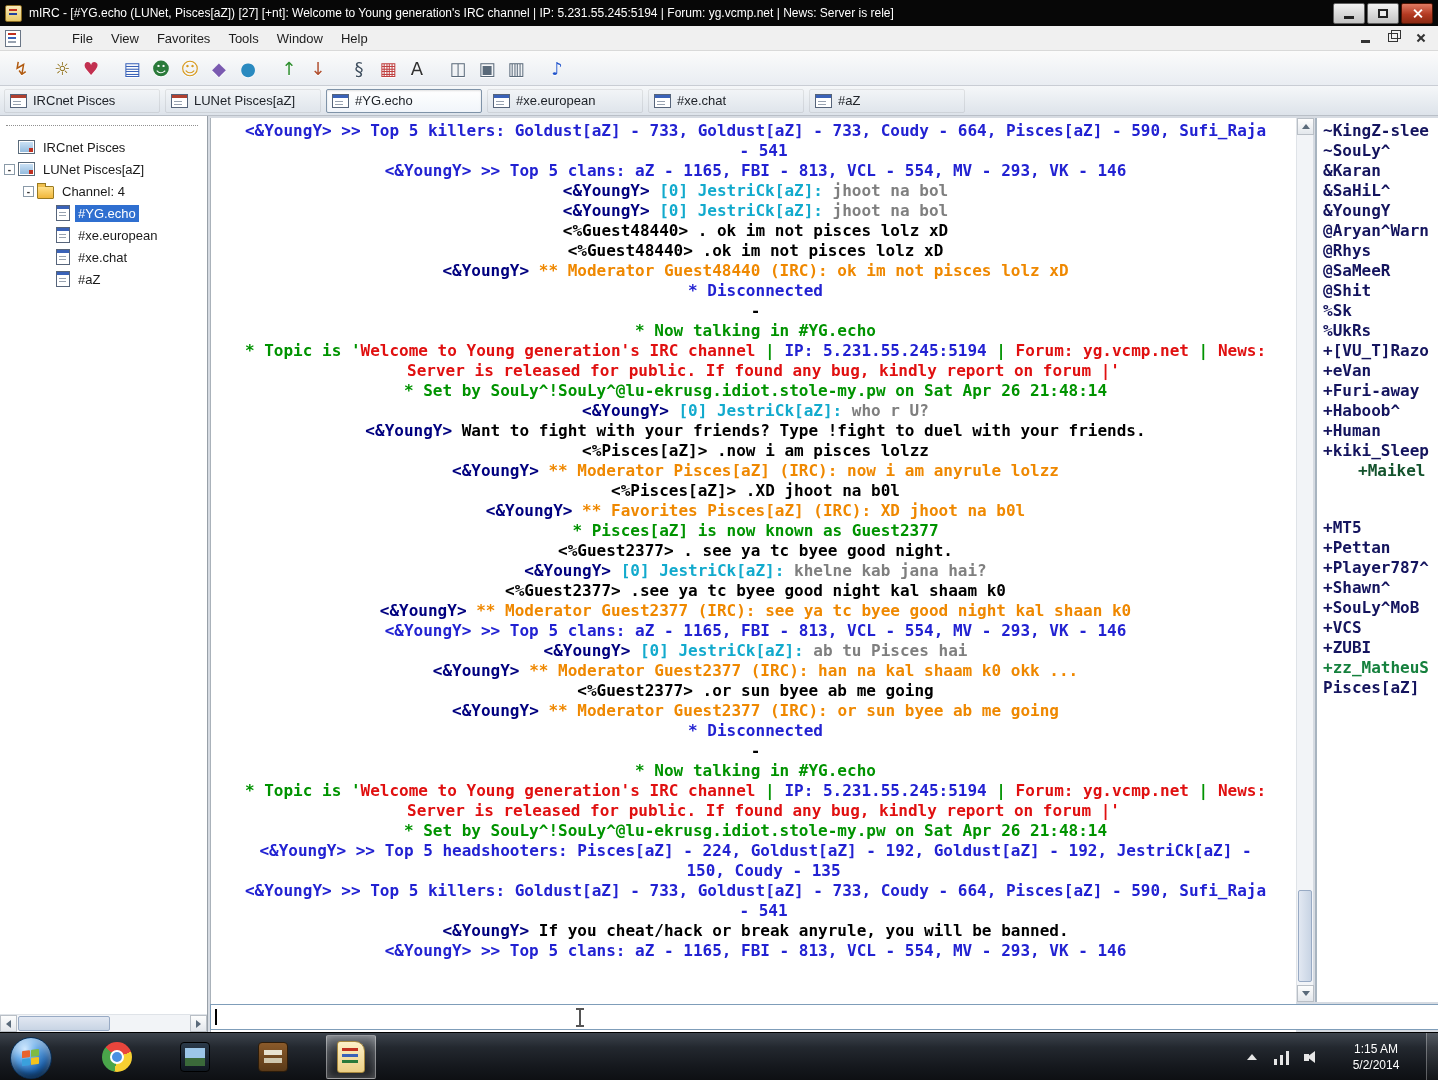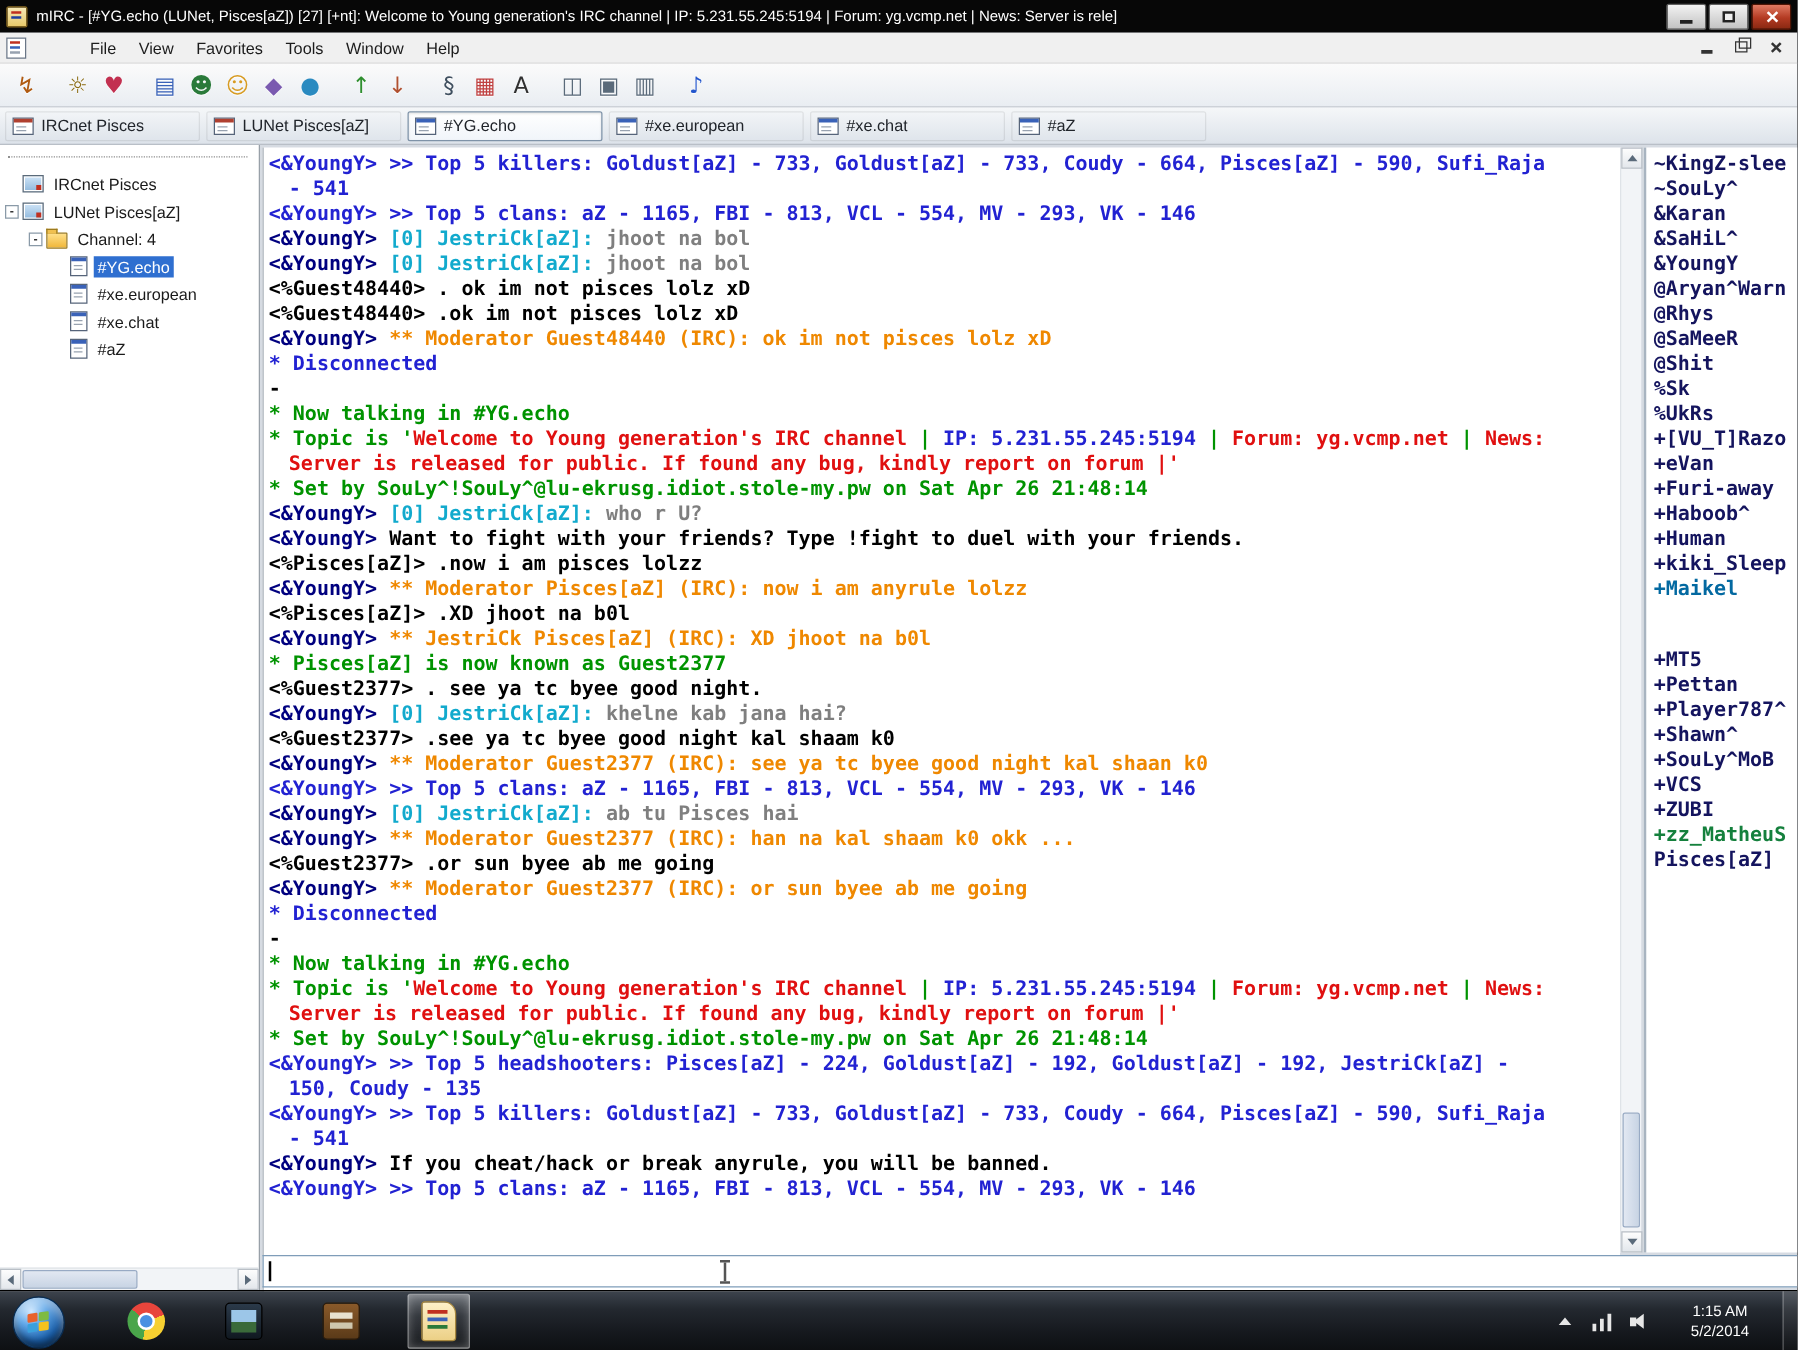--- a/index.html
+++ b/index.html
@@ -84,21 +84,21 @@
   .hs-btn{position:absolute;top:0;width:17px;height:17px;background:linear-gradient(#fdfdfd,#e3e7ec);
           border:1px solid #b9bfc6;box-sizing:border-box;display:flex;align-items:center;justify-content:center;}
   .hs-left{left:0;} .hs-right{right:0;}
   .tri-left{width:0;height:0;border-top:4px solid transparent;border-bottom:4px solid transparent;border-right:5px solid #5a6a7a;}
   .tri-right{width:0;height:0;border-top:4px solid transparent;border-bottom:4px solid transparent;border-left:5px solid #5a6a7a;}
   .hs-thumb{position:absolute;left:18px;top:1px;width:92px;height:15px;background:linear-gradient(#e2e8f2,#c8d4e4);
             border:1px solid #98aac4;border-radius:2px;box-sizing:border-box;}
   
   .chat{position:absolute;left:210px;top:2px;width:1086px;height:916px;background:#fff;overflow:hidden;
         padding:3px 0 0 4px;box-sizing:border-box;border-left:1px solid #aab2ba;
-        font:bold 16px/20px "DejaVu Sans Mono",monospace;}
+        font:bold 16px/20px "DejaVu Sans Mono",monospace;text-align:center;}
   .chat-line{white-space:pre;height:20px;overflow:hidden;}
   .chat-line.cont{padding-left:16px;}
   
   .vscroll{position:absolute;left:1296px;top:2px;width:17px;height:884px;background:#f2f4f7;border-left:1px solid #dfe3e8;box-sizing:border-box;}
   .vs-btn{position:absolute;left:0;width:17px;height:17px;background:linear-gradient(#fdfdfd,#e3e7ec);
           border:1px solid #b9bfc6;box-sizing:border-box;display:flex;align-items:center;justify-content:center;}
   .vs-up{top:0;} .vs-down{bottom:0;}
   .tri-up{width:0;height:0;border-left:4px solid transparent;border-right:4px solid transparent;border-bottom:5px solid #5a6a7a;}
   .tri-down{width:0;height:0;border-left:4px solid transparent;border-right:4px solid transparent;border-top:5px solid #5a6a7a;}
   .vs-thumb{position:absolute;left:1px;width:14px;top:772px;height:92px;background:linear-gradient(90deg,#e2e8f2,#c8d4e4);
@@ -313,21 +313,21 @@
         <div class="chat-line"><span style="color: rgb(0, 0, 0);">-</span></div>
         <div class="chat-line"><span style="color: rgb(0, 147, 0);">* Now talking in #YG.echo</span></div>
         <div class="chat-line"><span style="color: rgb(0, 147, 0);">* Topic is '</span><span style="color: rgb(224, 16, 16);">Welcome to Young generation's IRC channel</span><span style="color: rgb(0, 147, 0);"> | </span><span style="color: rgb(34, 34, 210);">IP: 5.231.55.245:5194</span><span style="color: rgb(0, 147, 0);"> | </span><span style="color: rgb(224, 16, 16);">Forum: yg.vcmp.net</span><span style="color: rgb(0, 147, 0);"> | </span><span style="color: rgb(224, 16, 16);">News:</span></div>
         <div class="chat-line cont"><span style="color: rgb(224, 16, 16);">Server is released for public. If found any bug, kindly report on forum |'</span></div>
         <div class="chat-line"><span style="color: rgb(0, 147, 0);">* Set by SouLy^!SouLy^@lu-ekrusg.idiot.stole-my.pw on Sat Apr 26 21:48:14</span></div>
         <div class="chat-line"><span style="color: rgb(0, 0, 127);">&lt;&amp;YoungY&gt; </span><span style="color: rgb(18, 170, 205);">[0] JestriCk[aZ]:</span><span style="color: rgb(127, 127, 127);"> who r U?</span></div>
         <div class="chat-line"><span style="color: rgb(0, 0, 127);">&lt;&amp;YoungY&gt; </span><span style="color: rgb(0, 0, 0);">Want to fight with your friends? Type !fight to duel with your friends.</span></div>
         <div class="chat-line"><span style="color: rgb(0, 0, 0);">&lt;%Pisces[aZ]&gt; .now i am pisces lolzz</span></div>
         <div class="chat-line"><span style="color: rgb(0, 0, 127);">&lt;&amp;YoungY&gt; </span><span style="color: rgb(239, 136, 0);">** Moderator Pisces[aZ] (IRC): now i am anyrule lolzz</span></div>
         <div class="chat-line"><span style="color: rgb(0, 0, 0);">&lt;%Pisces[aZ]&gt; .XD jhoot na b0l</span></div>
-        <div class="chat-line"><span style="color: rgb(0, 0, 127);">&lt;&amp;YoungY&gt; </span><span style="color: rgb(239, 136, 0);">** JestriCk Pisces[aZ] (IRC): XD jhoot na b0l</span></div>
+        <div class="chat-line"><span style="color: rgb(0, 0, 127);">&lt;&amp;YoungY&gt; </span><span style="color: rgb(239, 136, 0);">** Favorites Pisces[aZ] (IRC): XD jhoot na b0l</span></div>
         <div class="chat-line"><span style="color: rgb(0, 147, 0); margin-top: 38px;">* Pisces[aZ] is now known as Guest2377</span></div>
         <div class="chat-line"><span style="color: rgb(0, 0, 0);">&lt;%Guest2377&gt; . see ya tc byee good night.</span></div>
         <div class="chat-line"><span style="color: rgb(0, 0, 127);">&lt;&amp;YoungY&gt; </span><span style="color: rgb(18, 170, 205);">[0] JestriCk[aZ]:</span><span style="color: rgb(127, 127, 127);"> khelne kab jana hai?</span></div>
         <div class="chat-line"><span style="color: rgb(0, 0, 0);">&lt;%Guest2377&gt; .see ya tc byee good night kal shaam k0</span></div>
         <div class="chat-line"><span style="color: rgb(0, 0, 127);">&lt;&amp;YoungY&gt; </span><span style="color: rgb(239, 136, 0);">** Moderator Guest2377 (IRC): see ya tc byee good night kal shaan k0</span></div>
         <div class="chat-line"><span style="color: rgb(34, 34, 210);">&lt;&amp;YoungY&gt; &gt;&gt; Top 5 clans: aZ - 1165, FBI - 813, VCL - 554, MV - 293, VK - 146</span></div>
         <div class="chat-line"><span style="color: rgb(0, 0, 127);">&lt;&amp;YoungY&gt; </span><span style="color: rgb(18, 170, 205);">[0] JestriCk[aZ]:</span><span style="color: rgb(127, 127, 127);"> ab tu Pisces hai</span></div>
         <div class="chat-line"><span style="color: rgb(0, 0, 127);">&lt;&amp;YoungY&gt; </span><span style="color: rgb(239, 136, 0);">** Moderator Guest2377 (IRC): han na kal shaam k0 okk ...</span></div>
         <div class="chat-line"><span style="color: rgb(0, 0, 0);">&lt;%Guest2377&gt; .or sun byee ab me going</span></div>
         <div class="chat-line"><span style="color: rgb(0, 0, 127);">&lt;&amp;YoungY&gt; </span><span style="color: rgb(239, 136, 0);">** Moderator Guest2377 (IRC): or sun byee ab me going</span></div>
@@ -366,21 +366,21 @@
         <div class="nick" style="color: rgb(20, 20, 94);">@SaMeeR</div>
         <div class="nick" style="color: rgb(20, 20, 94);">@Shit</div>
         <div class="nick" style="color: rgb(20, 20, 94);">%Sk</div>
         <div class="nick" style="color: rgb(20, 20, 94);">%UkRs</div>
         <div class="nick" style="color: rgb(20, 20, 94);">+[VU_T]Razo</div>
         <div class="nick" style="color: rgb(20, 20, 94);">+eVan</div>
         <div class="nick" style="color: rgb(20, 20, 94);">+Furi-away</div>
         <div class="nick" style="color: rgb(20, 20, 94);">+Haboob^</div>
         <div class="nick" style="color: rgb(20, 20, 94);">+Human</div>
         <div class="nick" style="color: rgb(20, 20, 94);">+kiki_Sleep</div>
-        <div class="nick" style="color: #0369a1;">+Maikel</div>
+        <div class="nick" style="color: #14532d; margin-left: 35px;">+Maikel</div>
         <div class="nick" style="color: rgb(20, 20, 94); margin-top: 37px;">+MT5</div>
         <div class="nick" style="color: rgb(20, 20, 94);">+Pettan</div>
         <div class="nick" style="color: rgb(20, 20, 94);">+Player787^</div>
         <div class="nick" style="color: rgb(20, 20, 94);">+Shawn^</div>
         <div class="nick" style="color: rgb(20, 20, 94);">+SouLy^MoB</div>
         <div class="nick" style="color: rgb(20, 20, 94);">+VCS</div>
         <div class="nick" style="color: rgb(20, 20, 94);">+ZUBI</div>
         <div class="nick" style="color: #15803d;">+zz_MatheuS</div>
         <div class="nick" style="color: rgb(20, 20, 94);">Pisces[aZ]</div>
       </div>

